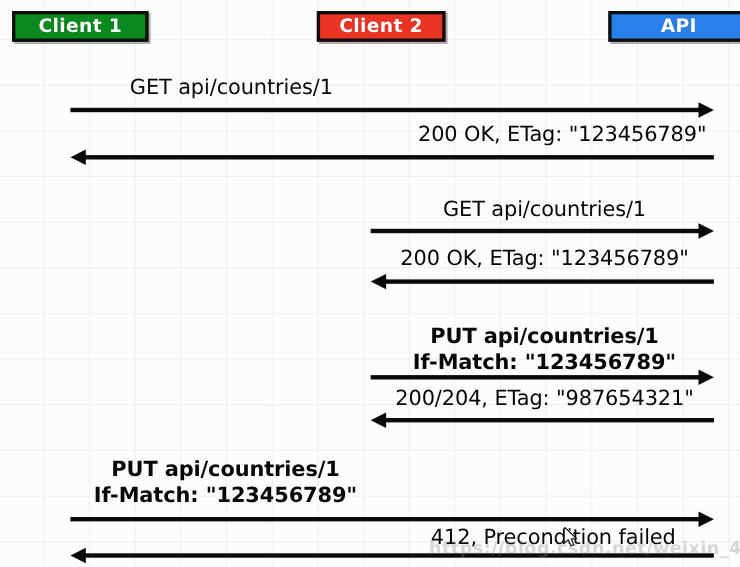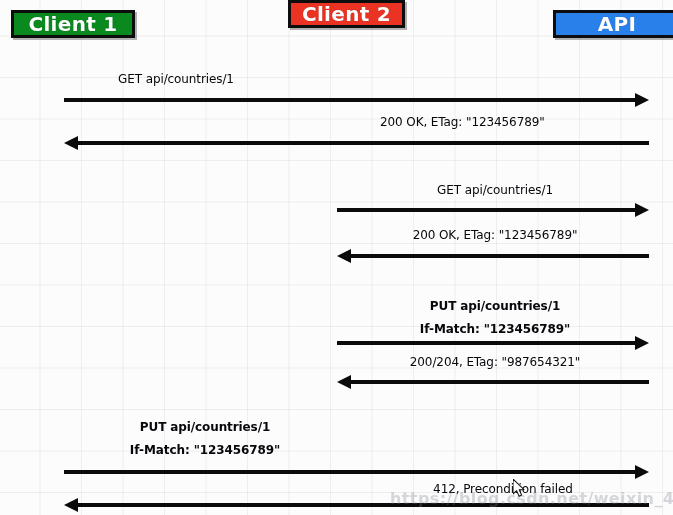--- a/index.html
+++ b/index.html
@@ -27,38 +27,38 @@
     overflow: hidden;
   }
 
   
   .actor {
     position: absolute;
     height: 28px;
     box-sizing: border-box;
     border: 3px solid #0d0d0d;
     color: #ffffff;
-    font-size: 20px;
+    font-size: 17px;
     font-weight: bold;
     letter-spacing: 0.3px;
     display: flex;
     align-items: center;
     justify-content: center;
     text-shadow: 0 0 1px rgba(0,0,0,0.35);
     box-shadow: 2px 2px 0 rgba(0,0,0,0.30);
   }
   #actor-client1 { left: 11px;  top: 10px; width: 124px; background: #0a8a1e; }
-  #actor-client2 { left: 288px; top: 0; width: 117px; background: #ea3323; }
+  #actor-client2 { left: 288px; top: 10px; width: 117px; background: #ea3323; }
   #actor-api     { left: 553px; top: 10px; width: 128px; background: #2a80ea; }
 
   
   .msg-label {
     position: absolute;
     color: #07070c;
-    font-size: 12px;
+    font-size: 19px;
     line-height: 22px;
     white-space: nowrap;
     letter-spacing: -0.1px;
   }
   .msg-label.center { transform: translateX(-50%); text-align: center; }
   .msg-label.two-line { line-height: 23px; font-weight: bold; }
 
   
   .arrow {
     position: absolute;

